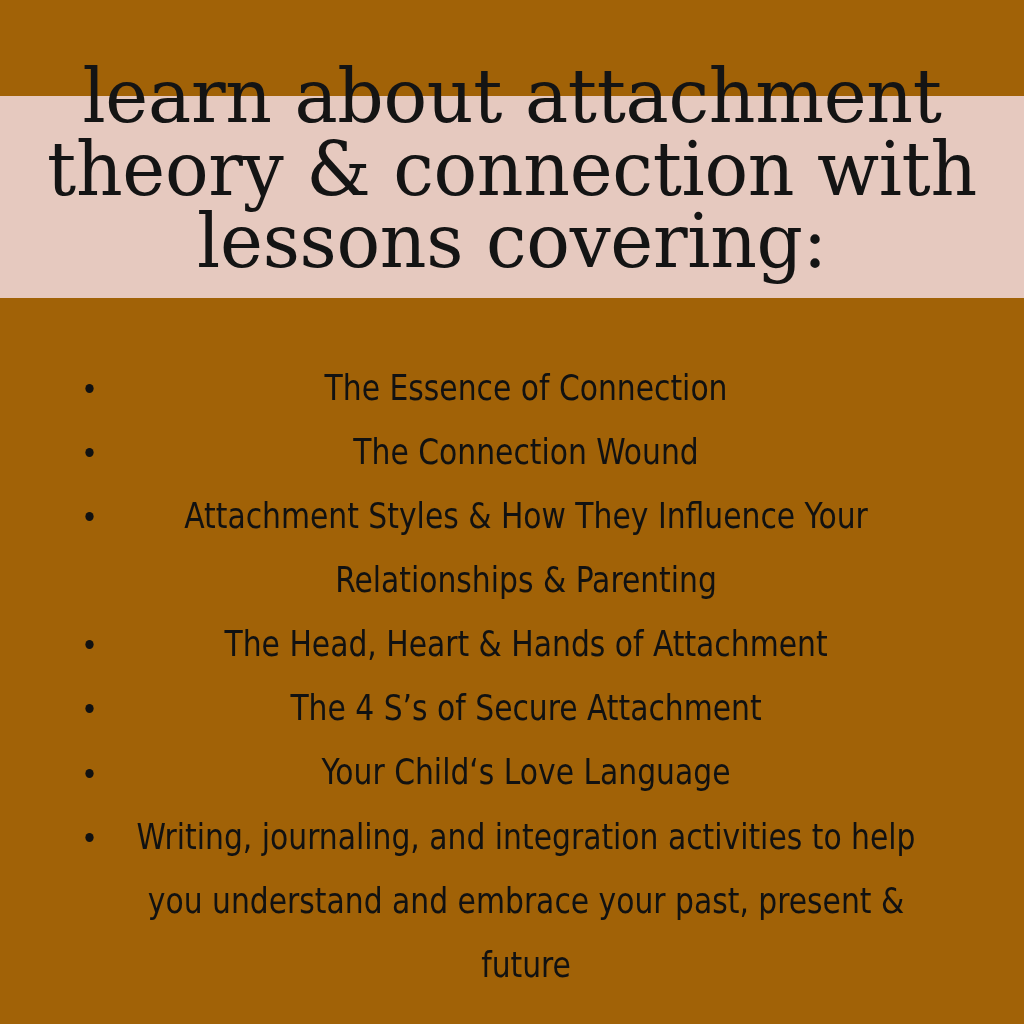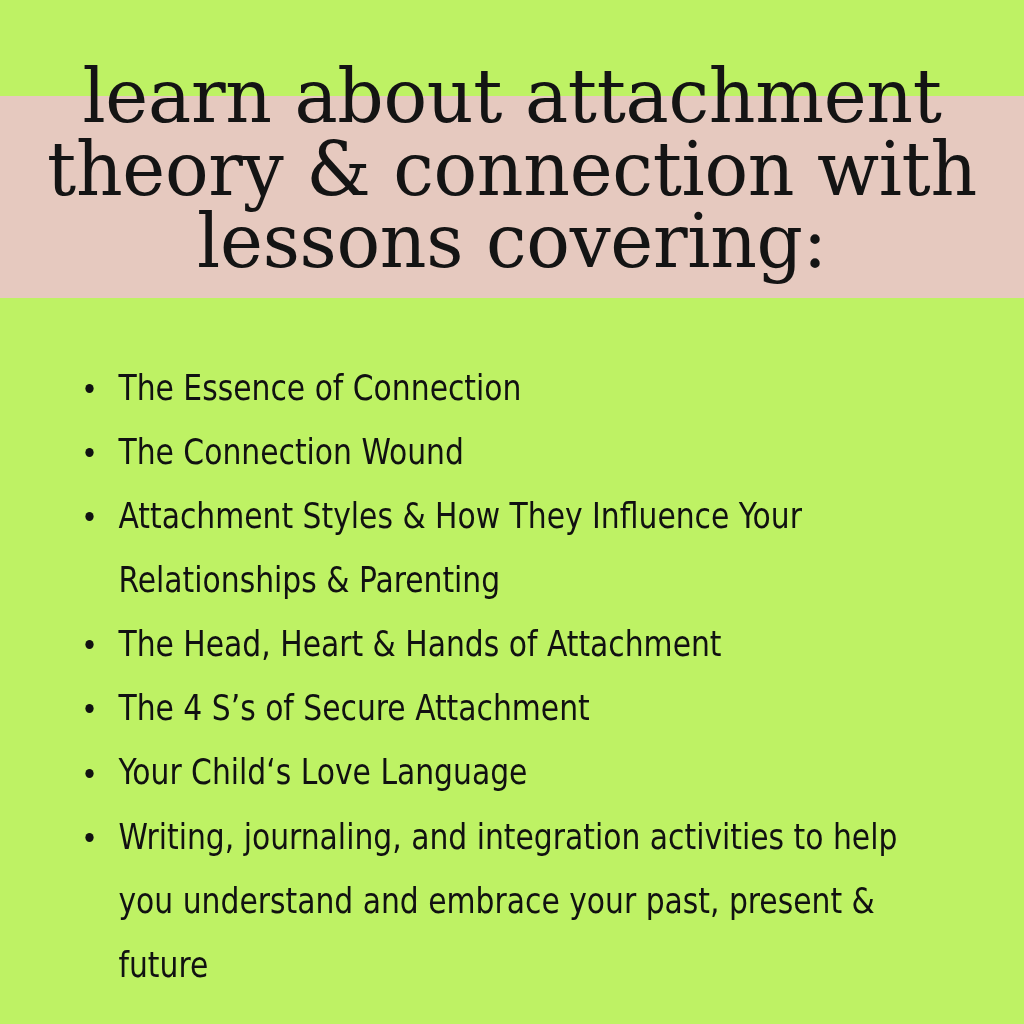--- a/index.html
+++ b/index.html
@@ -12,21 +12,21 @@
     background: #ffffff;
     font-family: "Liberation Sans", sans-serif;
     overflow: hidden;
     position: relative;
   }
 
   .page {
     position: relative;
     width: 1024px;
     height: 1024px;
-    background: #bef264;
+    background: #a16207;
     overflow: hidden;
   }
 
   
   .highlight-band {
     position: absolute;
     left: 0;
     top: 96px;
     width: 1024px;
     height: 202px;
@@ -66,20 +66,21 @@
     width: 930px;
     margin: 0;
     padding: 0;
     list-style: none;
     z-index: 2;
     color: #111111;
     font-family: "DejaVu Sans Condensed", "Liberation Sans Narrow", "Liberation Sans", sans-serif;
     font-size: 36px;
     font-weight: 400;
     line-height: 1.78;
+    text-align: center;
   }
   .lesson-list li {
     position: relative;
     padding-left: 44px;
     margin: 0;
     transform: scaleX(0.92);
     transform-origin: left center;
   }
   .lesson-list li .bullet-dot {
     position: absolute;

